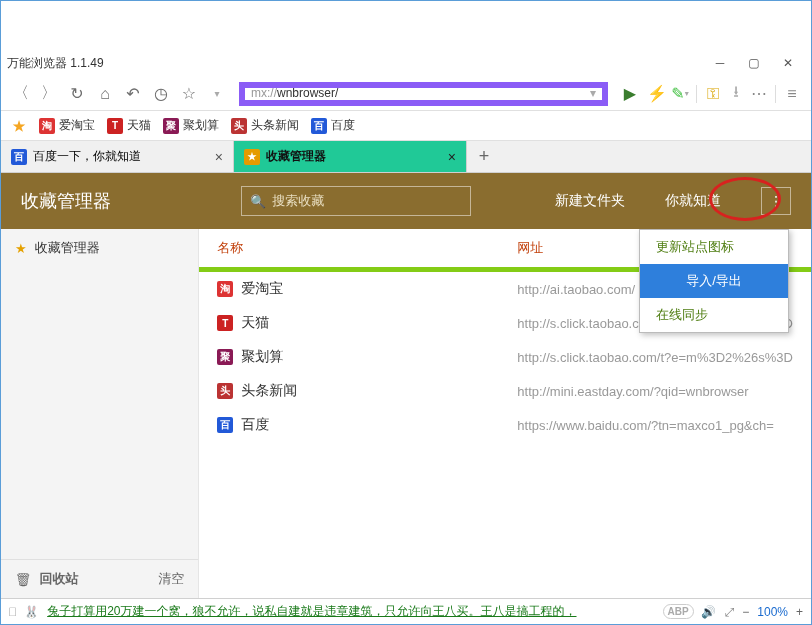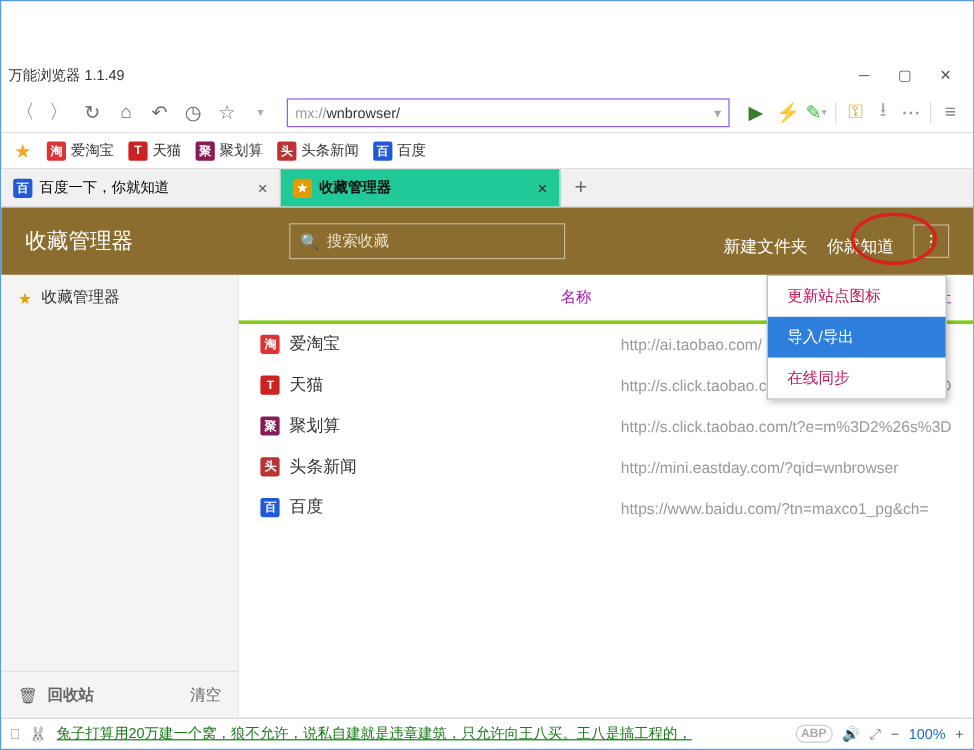--- a/index.html
+++ b/index.html
@@ -4,63 +4,63 @@
 <style>
   * { box-sizing: border-box; margin: 0; padding: 0; font-family: "Microsoft YaHei", sans-serif; }
   body { width: 812px; height: 625px; border: 1px solid #5a9dd8; display: flex; flex-direction: column; background: #fff; overflow: hidden; }
 
   .titlebar { height: 28px; display: flex; align-items: center; padding: 0 6px; font-size: 12px; color: #333; margin-top: 48px; }
   .titlebar .spacer { flex: 1; }
   .titlebar .winbtn { width: 34px; height: 20px; display: flex; align-items: center; justify-content: center; color: #555; }
 
   .navbar { height: 34px; display: flex; align-items: center; gap: 8px; padding: 0 10px; border-bottom: 1px solid #e0e0e0; }
   .navbtn { width: 20px; height: 20px; display: flex; align-items: center; justify-content: center; color: #6e6e6e; }
-  .urlbox { flex: 1; height: 24px; border: 1px solid #8b5cf6; display: flex; align-items: center; padding: 0 6px; font-size: 12px; color: #333; margin: 0 4px; }
+  .urlbox { flex: 1; height: 24px; border: 6px solid #8b5cf6; display: flex; align-items: flex-end; padding: 0 6px; font-size: 12px; color: #333; margin: 0 4px; }
   .urlbox .prefix { color: #999; }
   .right-icons { display: flex; align-items: center; gap: 5px; }
   .right-icons .sep { width: 1px; height: 18px; background: #ddd; margin: 0 2px; }
   .ri { width: 18px; height: 18px; display: flex; align-items: center; justify-content: center; }
 
   .bookbar { height: 30px; display: flex; align-items: center; gap: 12px; padding: 0 10px; font-size: 12px; border-bottom: 1px solid #e0e0e0; }
   .bm { display: flex; align-items: center; gap: 4px; color: #333; }
   .ic { width: 16px; height: 16px; display: inline-flex; align-items: center; justify-content: center; border-radius: 2px; font-size: 10px; color: #fff; font-weight: bold; }
 
   .tabstrip { height: 32px; display: flex; align-items: stretch; background: #f0f0f0; border-bottom: 1px solid #d0d0d0; }
   .tab { width: 233px; display: flex; align-items: center; gap: 6px; padding: 0 10px; font-size: 12px; border-right: 1px solid #d0d0d0; position: relative; }
   .tab.active { background: #20c997; color: #111; }
   .tab .closex { margin-left: auto; color: #555; font-size: 14px; }
   .tab.active .closex { color: #222; }
   .newtab { width: 34px; display:flex; align-items:center; justify-content:center; color:#666; font-size:18px;}
 
   .fav-header { height: 56px; background: #8a6d2f; color: #fff; display: flex; align-items: center; padding: 0 20px; gap: 20px; }
   .fav-title { font-size: 18px; flex: 0 0 200px; }
   .searchbox { flex: 0 0 230px; height: 30px; border: 1px solid rgba(255,255,255,.5); display: flex; align-items: center; padding: 0 8px; gap: 6px; color: #eee; font-size: 13px; }
-  .fav-links { margin-left: auto; display: flex; align-items: flex-end; gap: 16px; font-size: 14px; }
+  .fav-links { margin-left: auto; display: flex; align-items: center; gap: 40px; font-size: 14px; }
   .morebtn { width: 30px; height: 28px; border: 1px solid rgba(255,255,255,.5); display: flex; align-items: center; justify-content: center; position: relative; }
   .oval { position:absolute; border:3px solid #d8221f; border-radius:50%; pointer-events:none; }
 
   .content { flex: 1; display: flex; position: relative; overflow: hidden; }
   .sidebar { width: 245px; background: #f4f4f4; border-right: 1px solid #e5e5e5; display: flex; flex-direction: column; }
   .side-item { display: flex; align-items: center; gap: 8px; padding: 10px 14px; font-size: 13px; color: #333; }
   .side-item .star { color: #e5a100; }
   .side-spacer { flex:1; }
   .side-bottom { display: flex; align-items: center; padding: 10px 14px; font-size: 13px; color: #666; border-top: 1px solid #e0e0e0; }
   .side-bottom .clearlink { margin-left:auto; }
 
   .main { flex: 1; display: flex; flex-direction: column; }
-  .cols { display:flex; padding: 10px 18px; font-size: 13px; color:#a21caf; border-bottom: 3px solid #84cc16; justify-content: flex-end; }
+  .cols { display:flex; padding: 10px 18px; font-size: 13px; color:#c2410c; border-bottom: 5px solid #84cc16; }
   .cols .c1 { flex: 0 0 300px; }
   .rows { flex:1; overflow:auto; }
   .row { display:flex; align-items:center; padding: 8px 18px; font-size: 14px; color:#333; }
   .row .c1 { flex: 0 0 300px; display:flex; align-items:center; gap:8px; }
   .row .c2 { flex:1; color:#999; font-size: 13px; white-space:nowrap; overflow:hidden; text-overflow:ellipsis; }
 
   .dropdown { position:absolute; top: 0px; right: 22px; width: 150px; background:#fff; border:1px solid #bbb; box-shadow: 2px 2px 6px rgba(0,0,0,.25); z-index:10; }
-  .dd-item { padding: 8px 16px; font-size: 13px; color:#be185d; }
-  .dd-item.hover { background:#2e7fdc; color:#fff; }
+  .dd-item { padding: 8px 16px; font-size: 13px; color:#4d7c0f; }
+  .dd-item.hover { background:#2e7fdc; color:#fff;text-align:center; }
 
   .status { height: 26px; border-top:1px solid #d0d0d0; display:flex; align-items:center; padding: 0 8px; font-size:12px; gap:8px; }
   .status .news { color:#1a7a1a; text-decoration:underline; flex:1; white-space:nowrap; overflow:hidden; text-overflow:ellipsis; }
   .status .zoom { color:#1a6bcf; }
 </style>
 </head>
 <body>
 
 <div class="titlebar">
   <span>万能浏览器 1.1.49</span>

